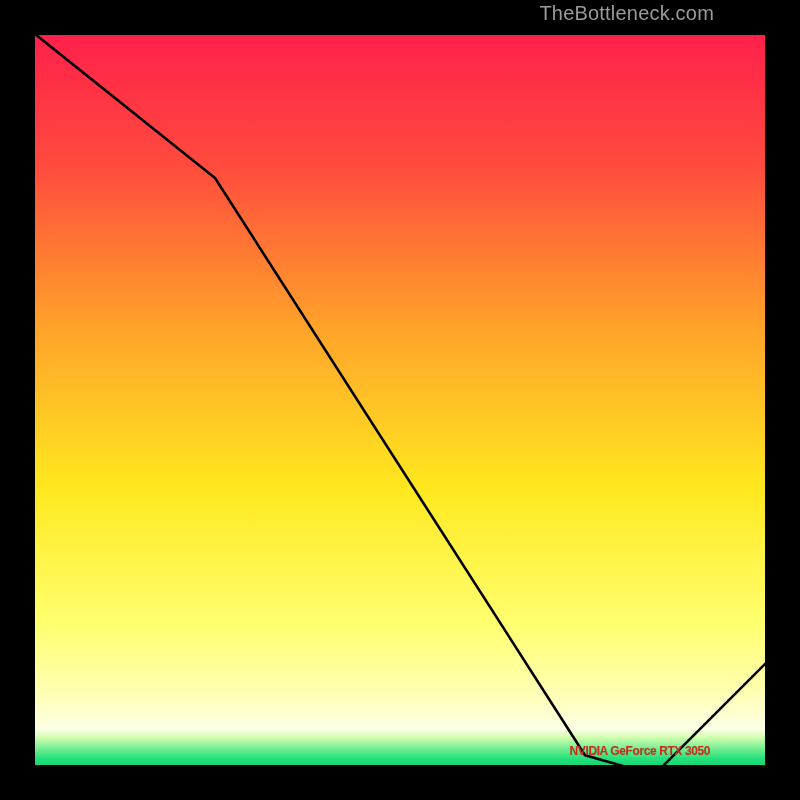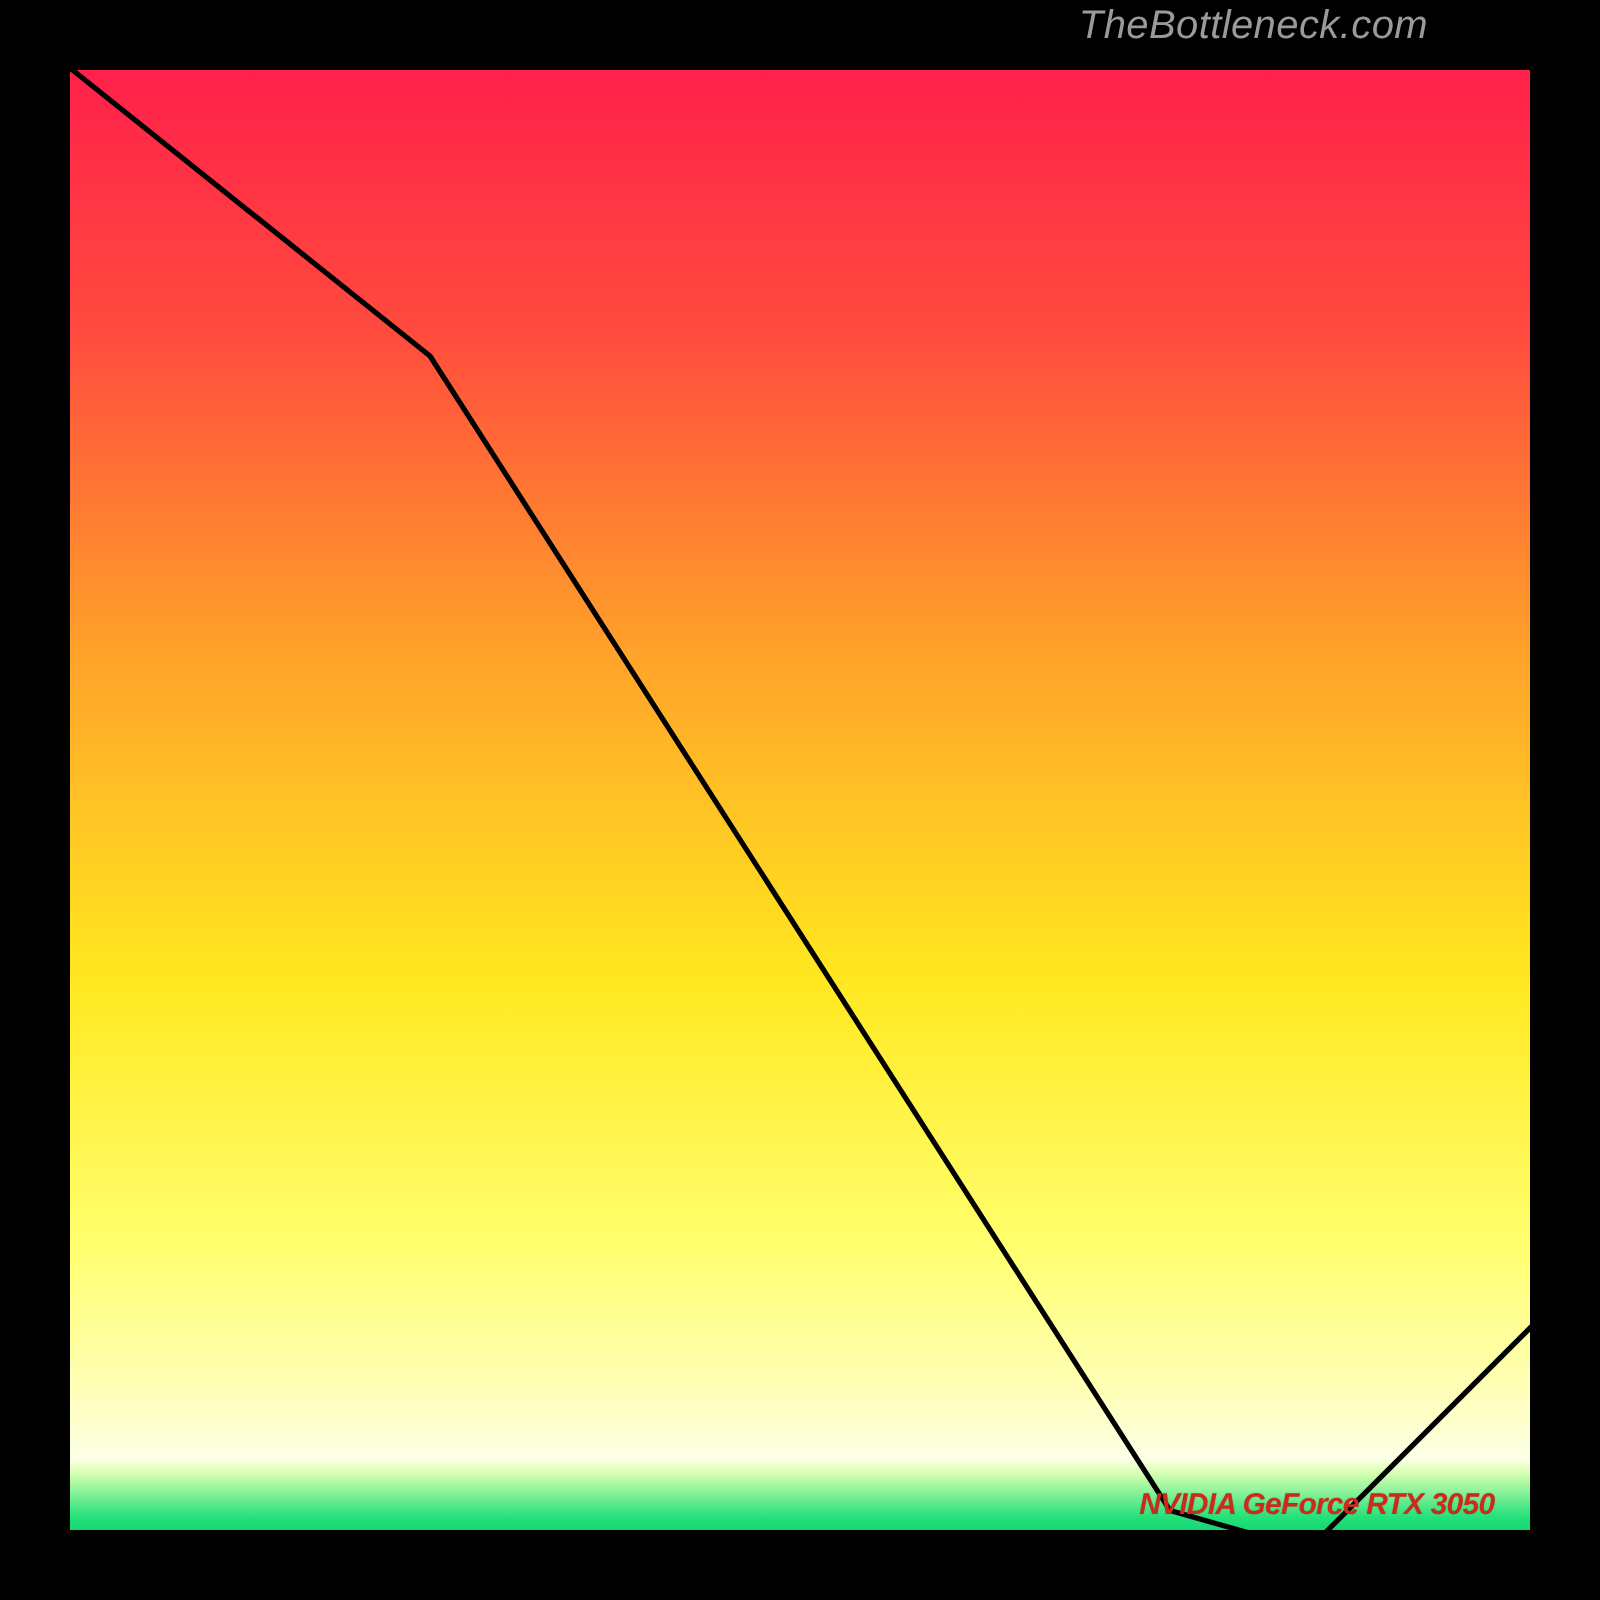--- a/index.html
+++ b/index.html
@@ -8,21 +8,20 @@
     width: 800px;
     height: 800px;
     background: #000;
     overflow: hidden;
     font-family: Arial, Helvetica, sans-serif;
   }
   .stage {
     position: relative;
     width: 724px;
     height: 800px;
-    font-style: italic;
   }
   .watermark {
     position: absolute;
     top: 2px;
     right: 10px;
     color: #9a9a9a;
     font-size: 20px;
     font-weight: 500;
     letter-spacing: 0.2px;
     z-index: 20;
@@ -37,21 +36,21 @@
     z-index: 1;
   }
   .plot-frame svg {
     display: block;
     width: 100%;
     height: 100%;
   }
   .annotation {
     position: absolute;
     color: #cc2b1b;
-    font-size: 15px;
+    font-size: 12px;
     font-weight: 700;
     letter-spacing: -0.4px;
     z-index: 15;
     white-space: nowrap;
     text-shadow: 0 0 1px rgba(0,0,0,0.15);
   }
   .frame-border {
     position: absolute;
     left: 30px;
     top: 30px;

